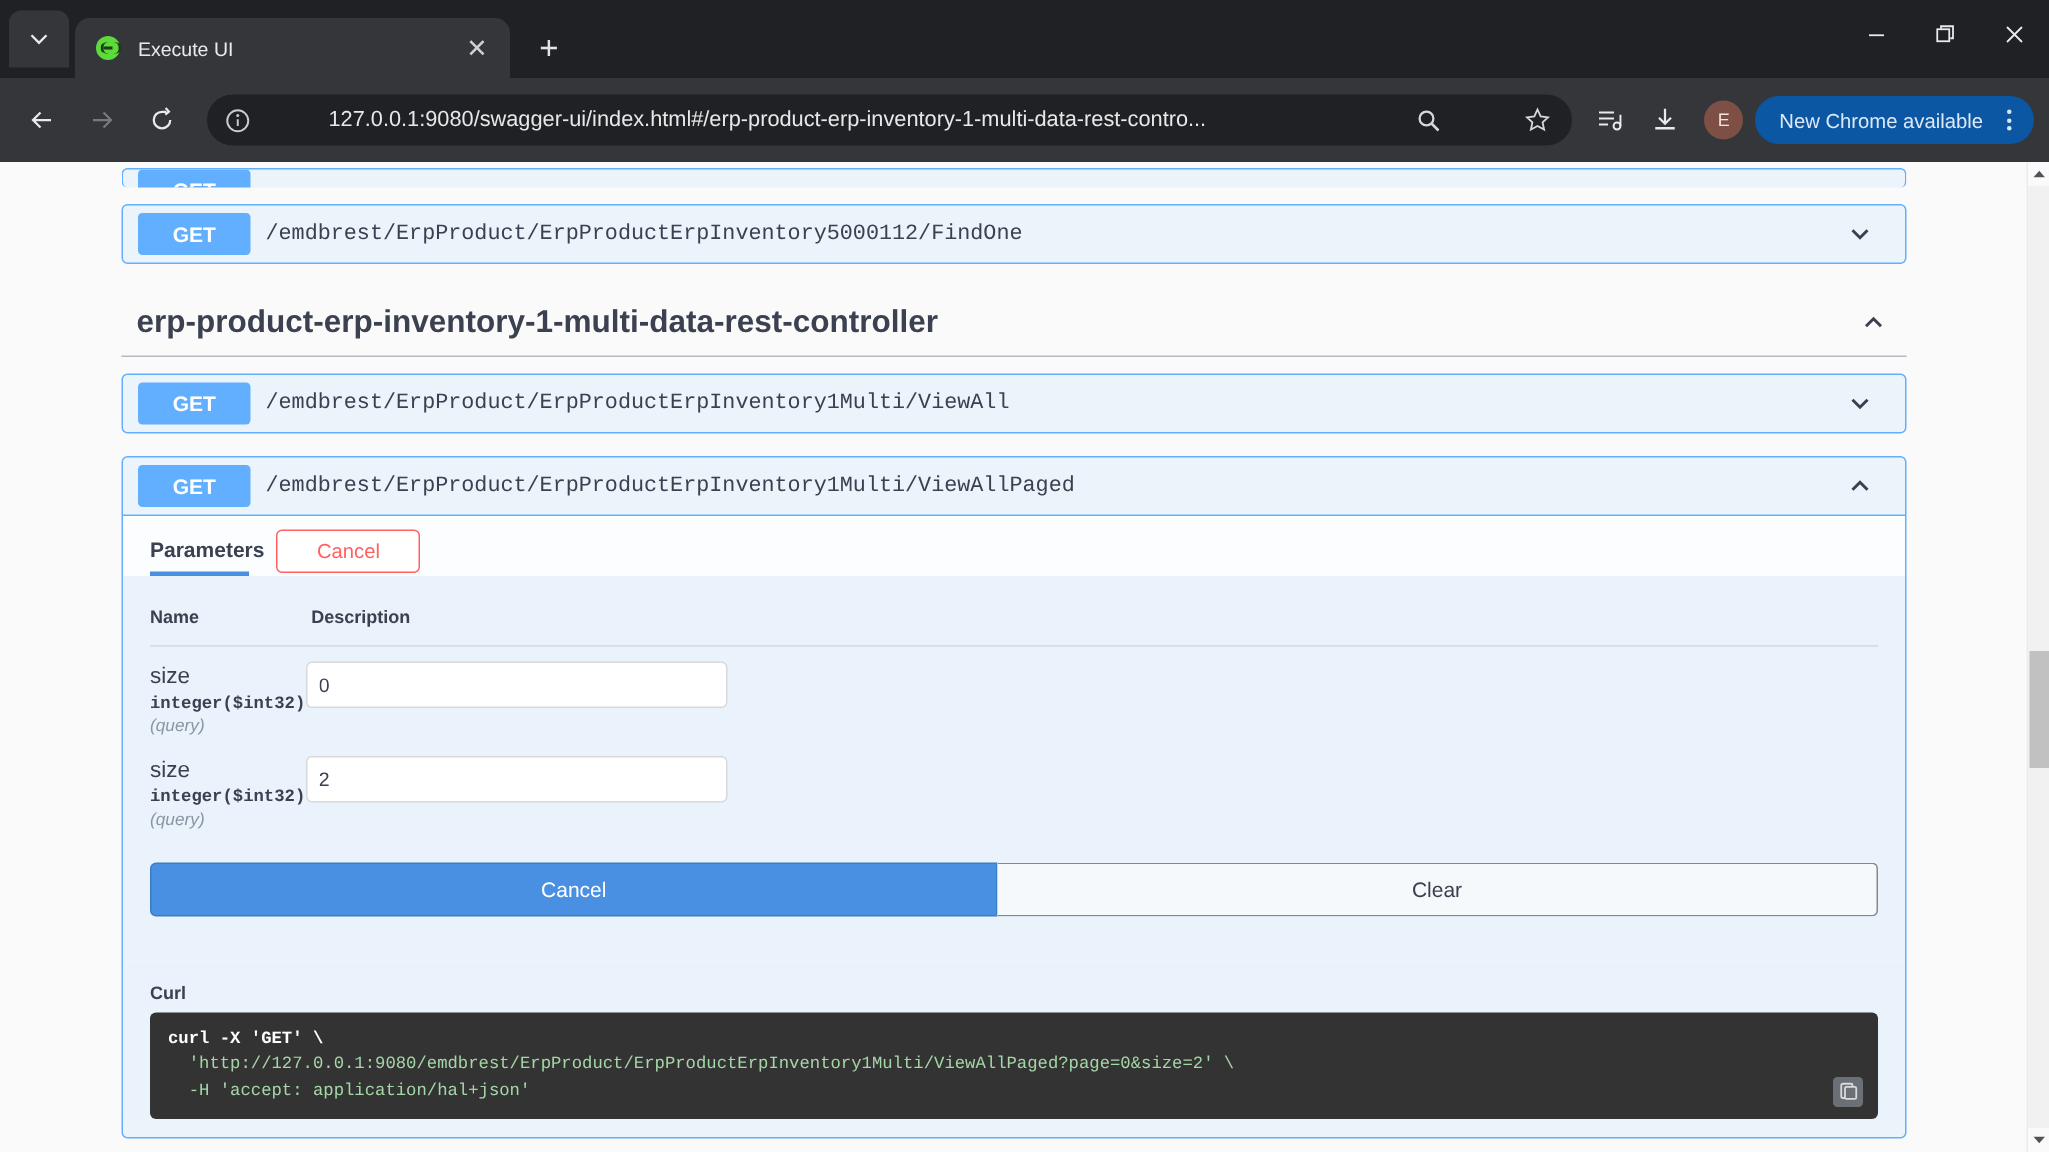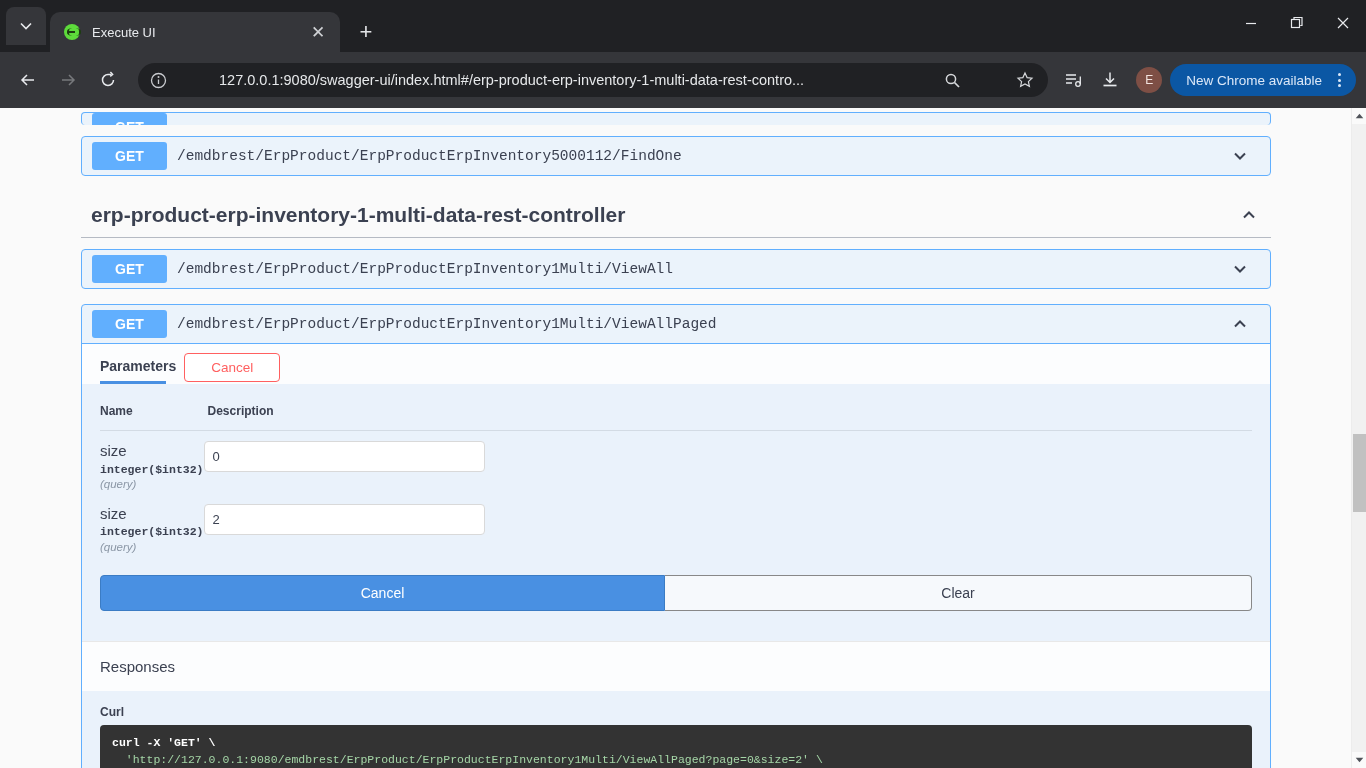--- a/index.html
+++ b/index.html
@@ -465,21 +465,20 @@
                 </tr>
               </tbody>
             </table>
 
             <div class="exec-row">
               <button class="btn-execute">Cancel</button>
               <button class="btn-clear">Clear</button>
             </div>
           </div>
 
-          <div class="responses-head">Responses</div>
 
           <div class="resp-body">
             <div class="lbl">Curl</div>
             <div class="codeblock"><span class="kw">curl -X 'GET' \</span>
 <span>  'http://127.0.0.1:9080/emdbrest/ErpProduct/ErpProductErpInventory1Multi/ViewAllPaged?page=0&amp;size=2' \</span>
 <span>  -H 'accept: application/hal+json'</span><span class="copy-btn"><svg width="13" height="13" viewBox="0 0 13 13">
                     <rect x="1.5" y="1.5" width="7.5" height="9.5" rx="1" stroke="#d8dade" stroke-width="1.2" fill="none"></rect>
                     <rect x="4" y="3.6" width="7.5" height="8" rx="1" stroke="#d8dade" stroke-width="1.2" fill="#6b6f76"></rect>
                   </svg></span></div>
 

